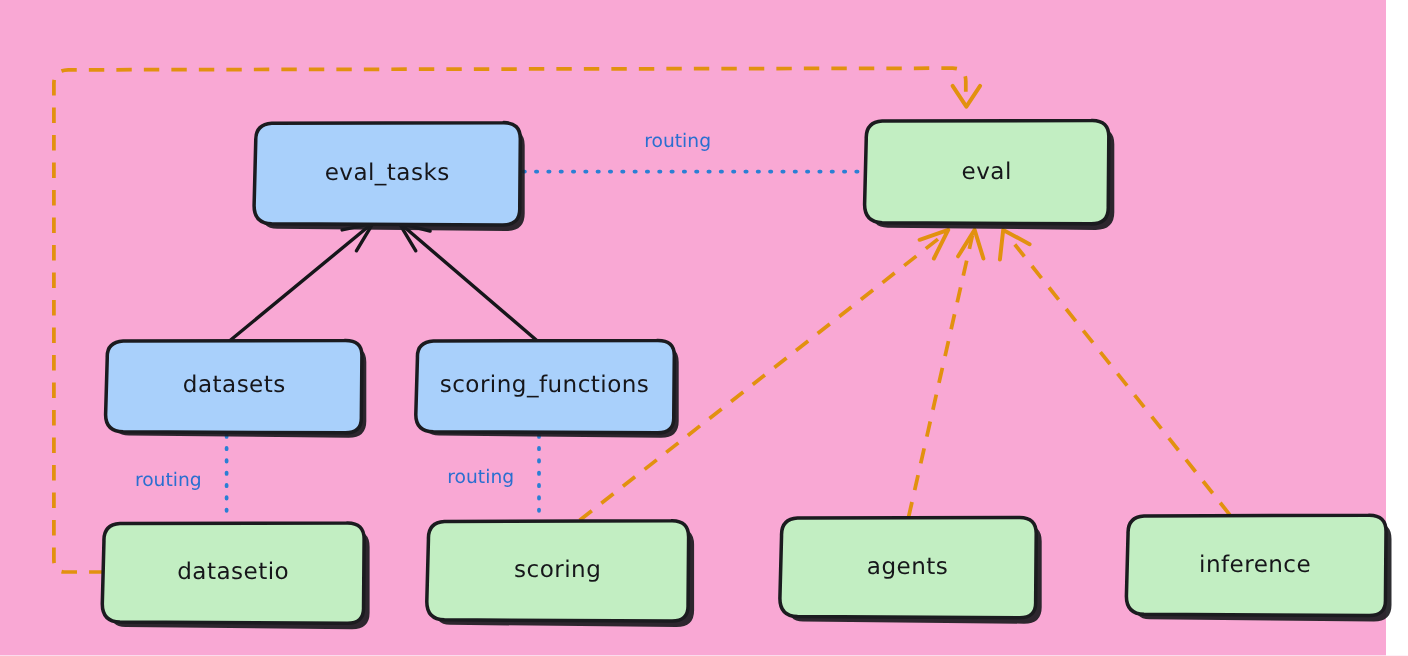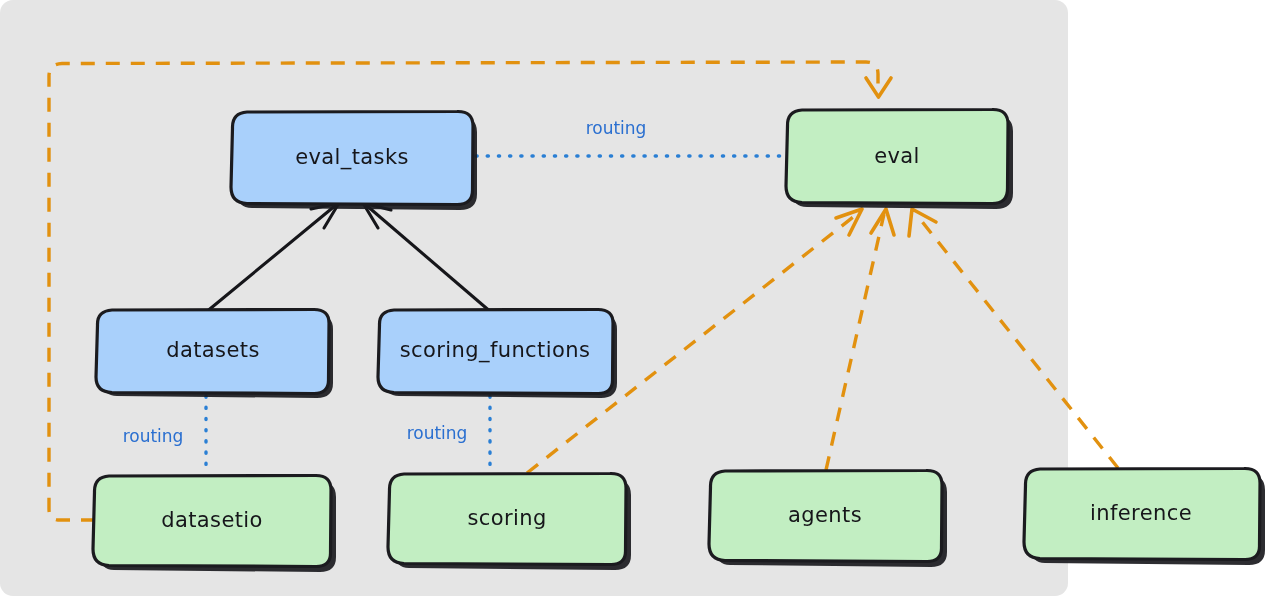--- a/index.html
+++ b/index.html
@@ -9,24 +9,23 @@
     background: #ffffff;
   }
   body {
     width: 1280px;
     height: 596px;
     overflow: hidden;
     font-family: "DejaVu Sans", sans-serif;
   }
   #diagram-root {
     position: relative;
-    width: 1068px;
+    width: 1260px;
     height: 596px;
-    background: #e5e5e5;
-    border-radius: 13px;
+    background: #f9a8d4;
   }
   svg#diagram-svg {
     display: block;
     width: 1280px;
     height: 596px;
   }
   .node-shape {
     stroke: #1b1b1f;
     stroke-width: 3.2;
     stroke-linecap: round;

